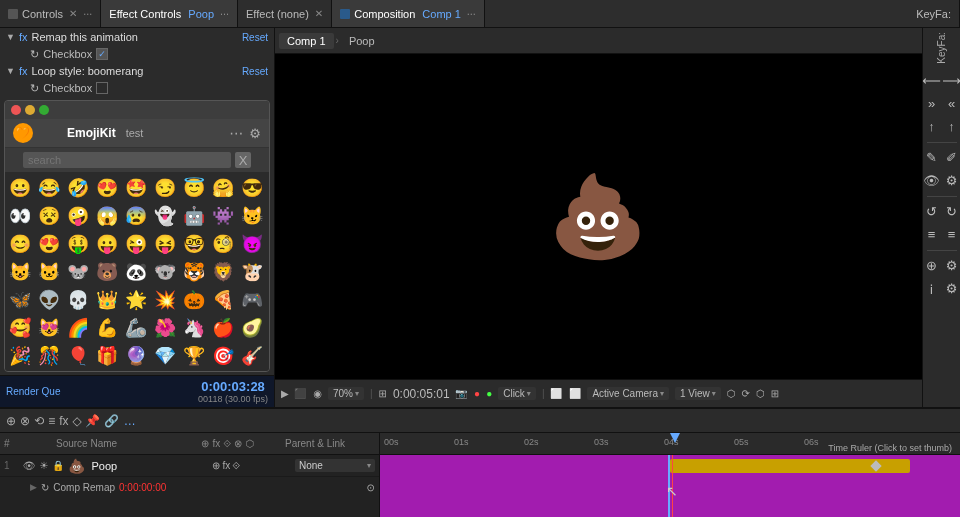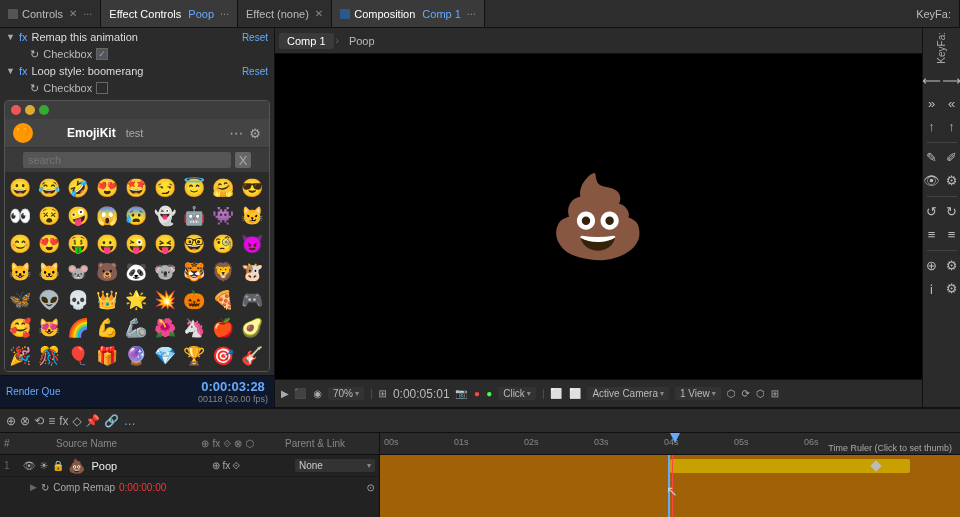--- a/index.html
+++ b/index.html
@@ -441,21 +441,21 @@
       align-items: center;
       height: 20px;
       padding: 0 4px 0 30px;
       gap: 4px;
       font-size: 10px;
       color: #aaa;
     }
 
     .tl-right {
       flex: 1;
-      background: #a16207;
+      background: #a21caf;
       position: relative;
       overflow: hidden;
     }
     .tl-ruler {
       height: 22px;
       background: #2a2a2a;
       border-bottom: 1px solid #111;
       display: flex;
       align-items: center;
       font-size: 9px;

